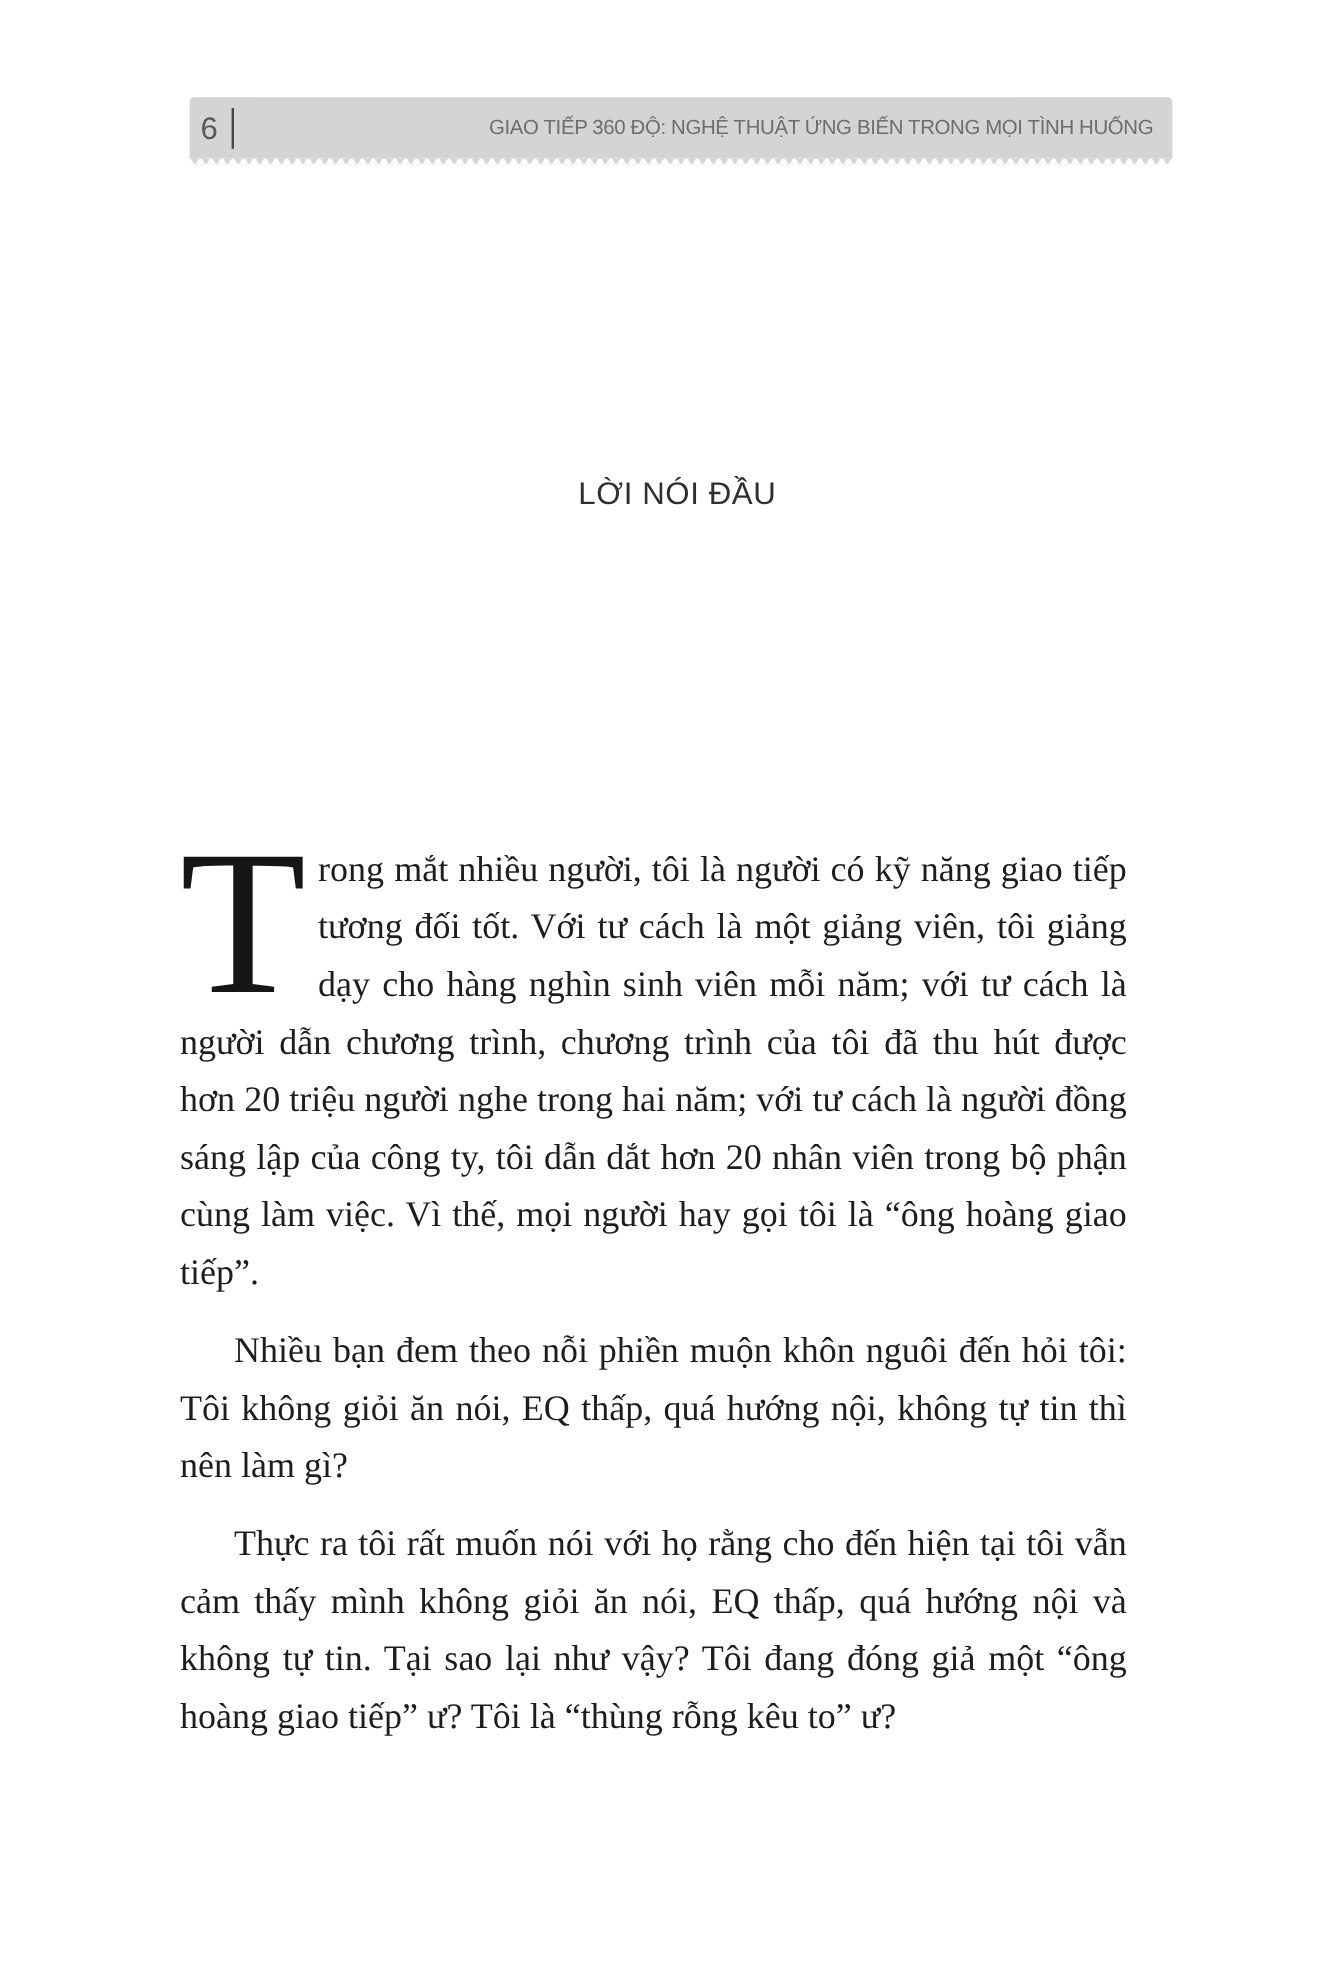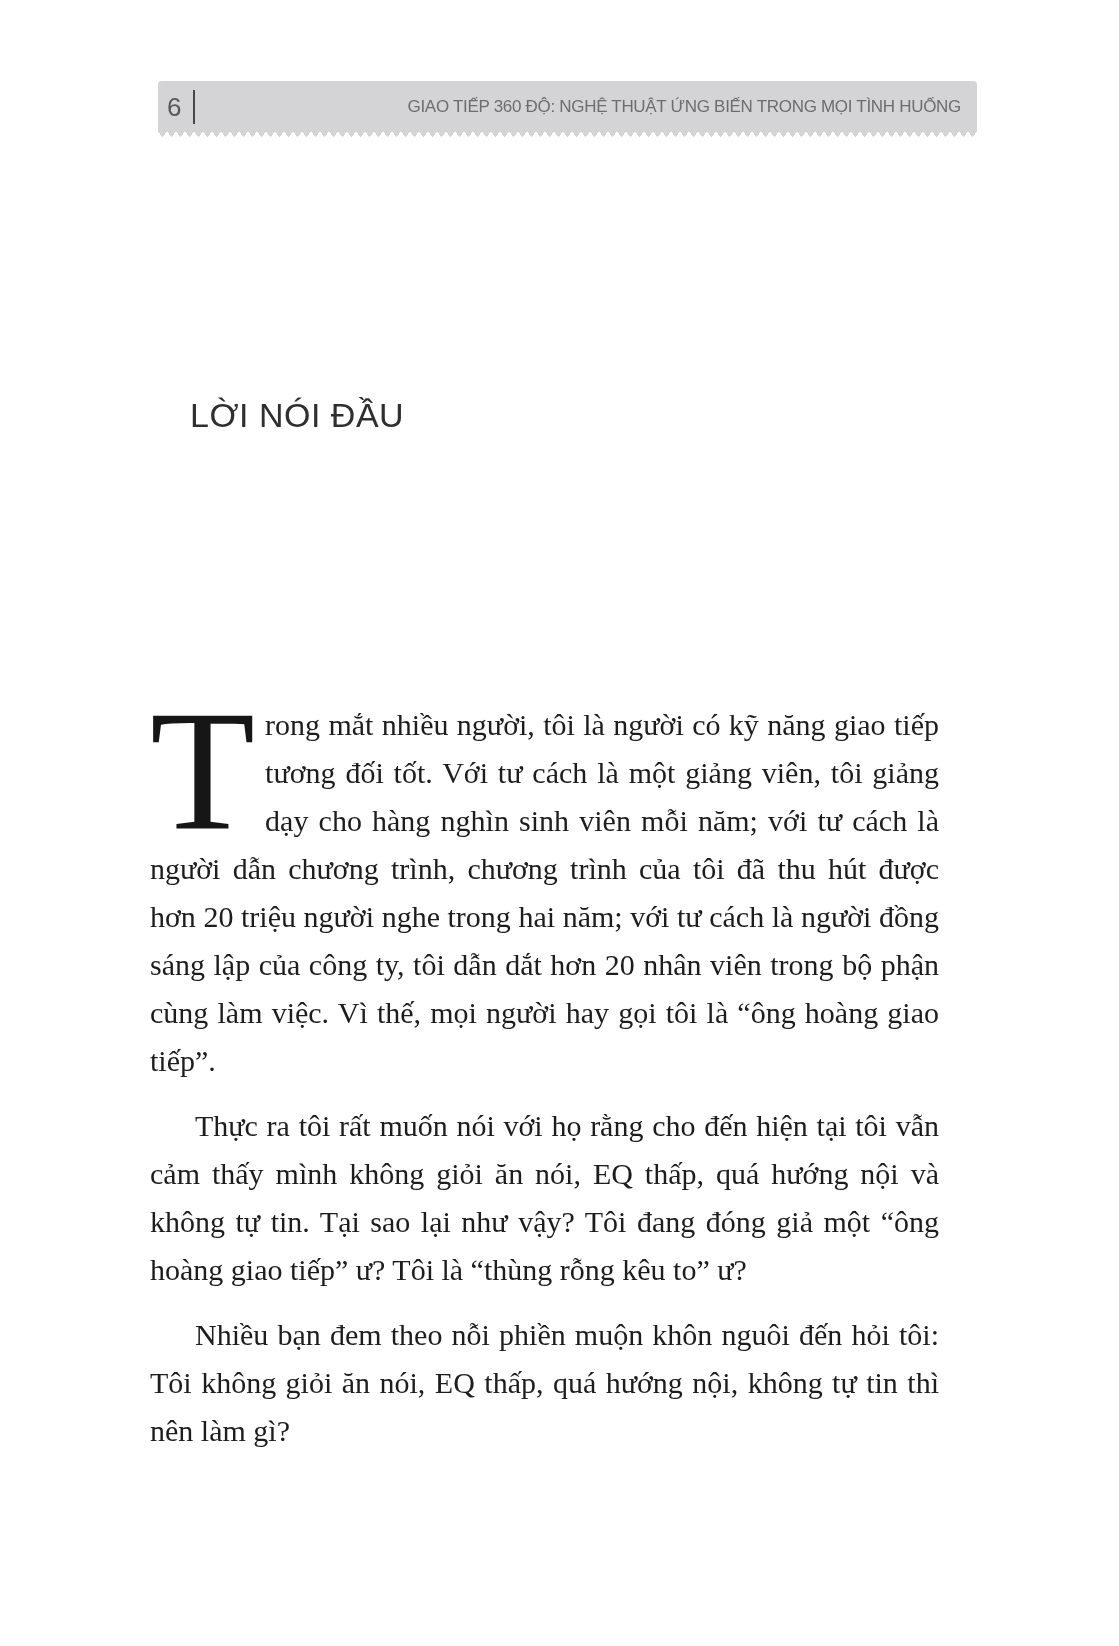--- a/index.html
+++ b/index.html
@@ -37,23 +37,23 @@
   .running-title{
     margin-left:auto;margin-right:16px;
     font-size:17px;letter-spacing:-0.3px;
     color:#6d6d70;
     white-space:nowrap;
   }
   
   .kicker{
     position:absolute;top:396px;left:150px;width:789px;
     padding-left:40px;box-sizing:border-box;
-    text-align:left;
+    text-align:center;
     font-family:"Liberation Sans", sans-serif;
-    font-size:34px;letter-spacing:0.5px;
+    font-size:26px;letter-spacing:0.5px;
     color:#2f2f30;
   }
   
   .chapter-title{
     position:absolute;top:550px;left:150px;width:789px;
     margin:0;
     font-family:"Liberation Sans", sans-serif;
     font-weight:bold;
     color:#1a1a1a;
   }
@@ -90,17 +90,17 @@
     <span class="pagenum">6</span>
     <span class="head-divider"></span>
     <span class="running-title">GIAO TIẾP 360 ĐỘ: NGHỆ THUẬT ỨNG BIẾN TRONG MỌI TÌNH HUỐNG</span>
   </header>
 
   <div class="kicker">LỜI NÓI ĐẦU</div>
 
 
   <div class="body-copy">
     <p class="para"><span class="dropcap">T</span><span>rong mắt nhiều người, tôi là người có kỹ năng giao tiếp tương đối tốt. Với tư cách là một giảng viên, tôi giảng dạy cho hàng nghìn sinh viên mỗi năm; với tư cách là người dẫn chương trình, chương trình của tôi đã thu hút được hơn 20 triệu người nghe trong hai năm; với tư cách là người đồng sáng lập của công ty, tôi dẫn dắt hơn 20 nhân viên trong bộ phận cùng làm việc. Vì thế, mọi người hay gọi tôi là “ông hoàng giao tiếp”.</span></p>
+    <p class="para indent">Nhiều bạn đem theo nỗi phiền muộn khôn nguôi đến hỏi tôi: Tôi không giỏi ăn nói, EQ thấp, quá hướng nội, không tự tin thì nên làm gì?</p>
     <p class="para indent">Thực ra tôi rất muốn nói với họ rằng cho đến hiện tại tôi vẫn cảm thấy mình không giỏi ăn nói, EQ thấp, quá hướng nội và không tự tin. Tại sao lại như vậy? Tôi đang đóng giả một “ông hoàng giao tiếp” ư? Tôi là “thùng rỗng kêu to” ư?</p>
-    <p class="para indent">Nhiều bạn đem theo nỗi phiền muộn khôn nguôi đến hỏi tôi: Tôi không giỏi ăn nói, EQ thấp, quá hướng nội, không tự tin thì nên làm gì?</p>
   </div>
 
 </div>
 
 </body></html>

